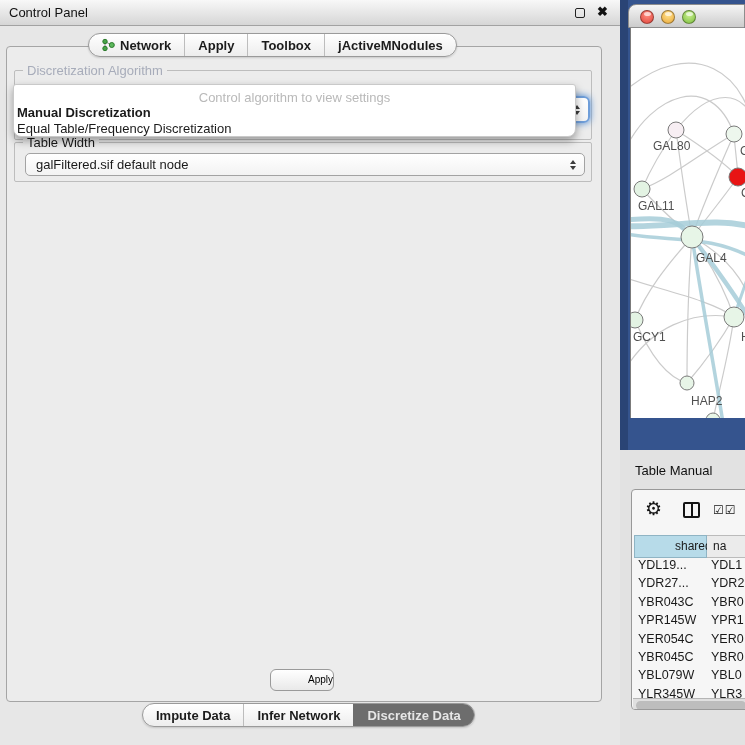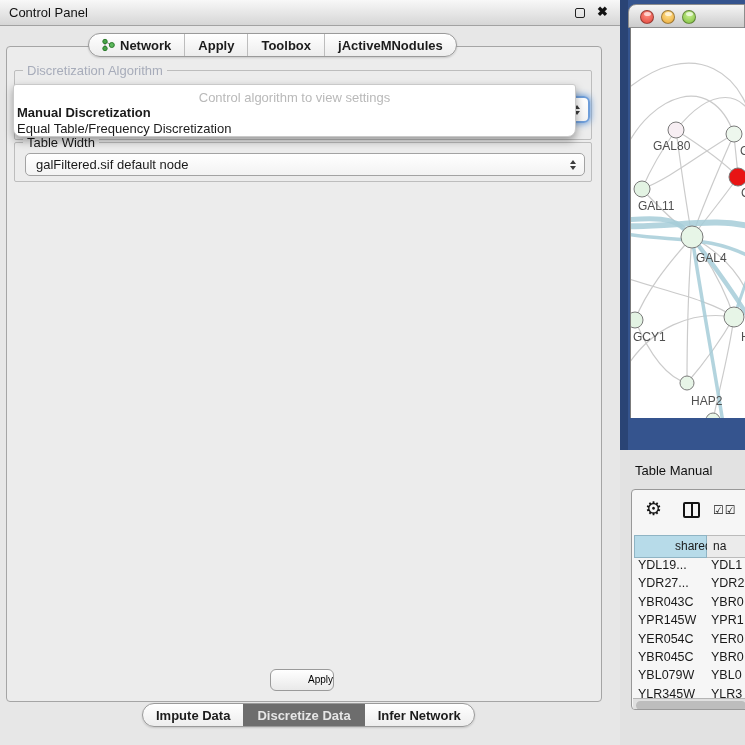--- a/index.html
+++ b/index.html
@@ -412,25 +412,25 @@
     <div class="thumb-v" style="top:23px;height:285px;"></div>
   </div>
 </div>
 
 <button id="apply-btn">Apply</button>
 
 <div class="tabrow" id="bottom-tabs">
     <div class="tab">
       <span>Impute Data</span>
     </div>
+    <div class="tab">
+      <span>Infer Network</span>
+    </div>
     <div class="tab selected">
       <span>Discretize Data</span>
-    </div>
-    <div class="tab">
-      <span>Infer Network</span>
     </div>
   </div>
 
 <div id="desktop">
     <div class="edge"></div>
   </div>
 
 <div id="net-titlebar">
   <span class="light" id="light-red">
       <i></i>

